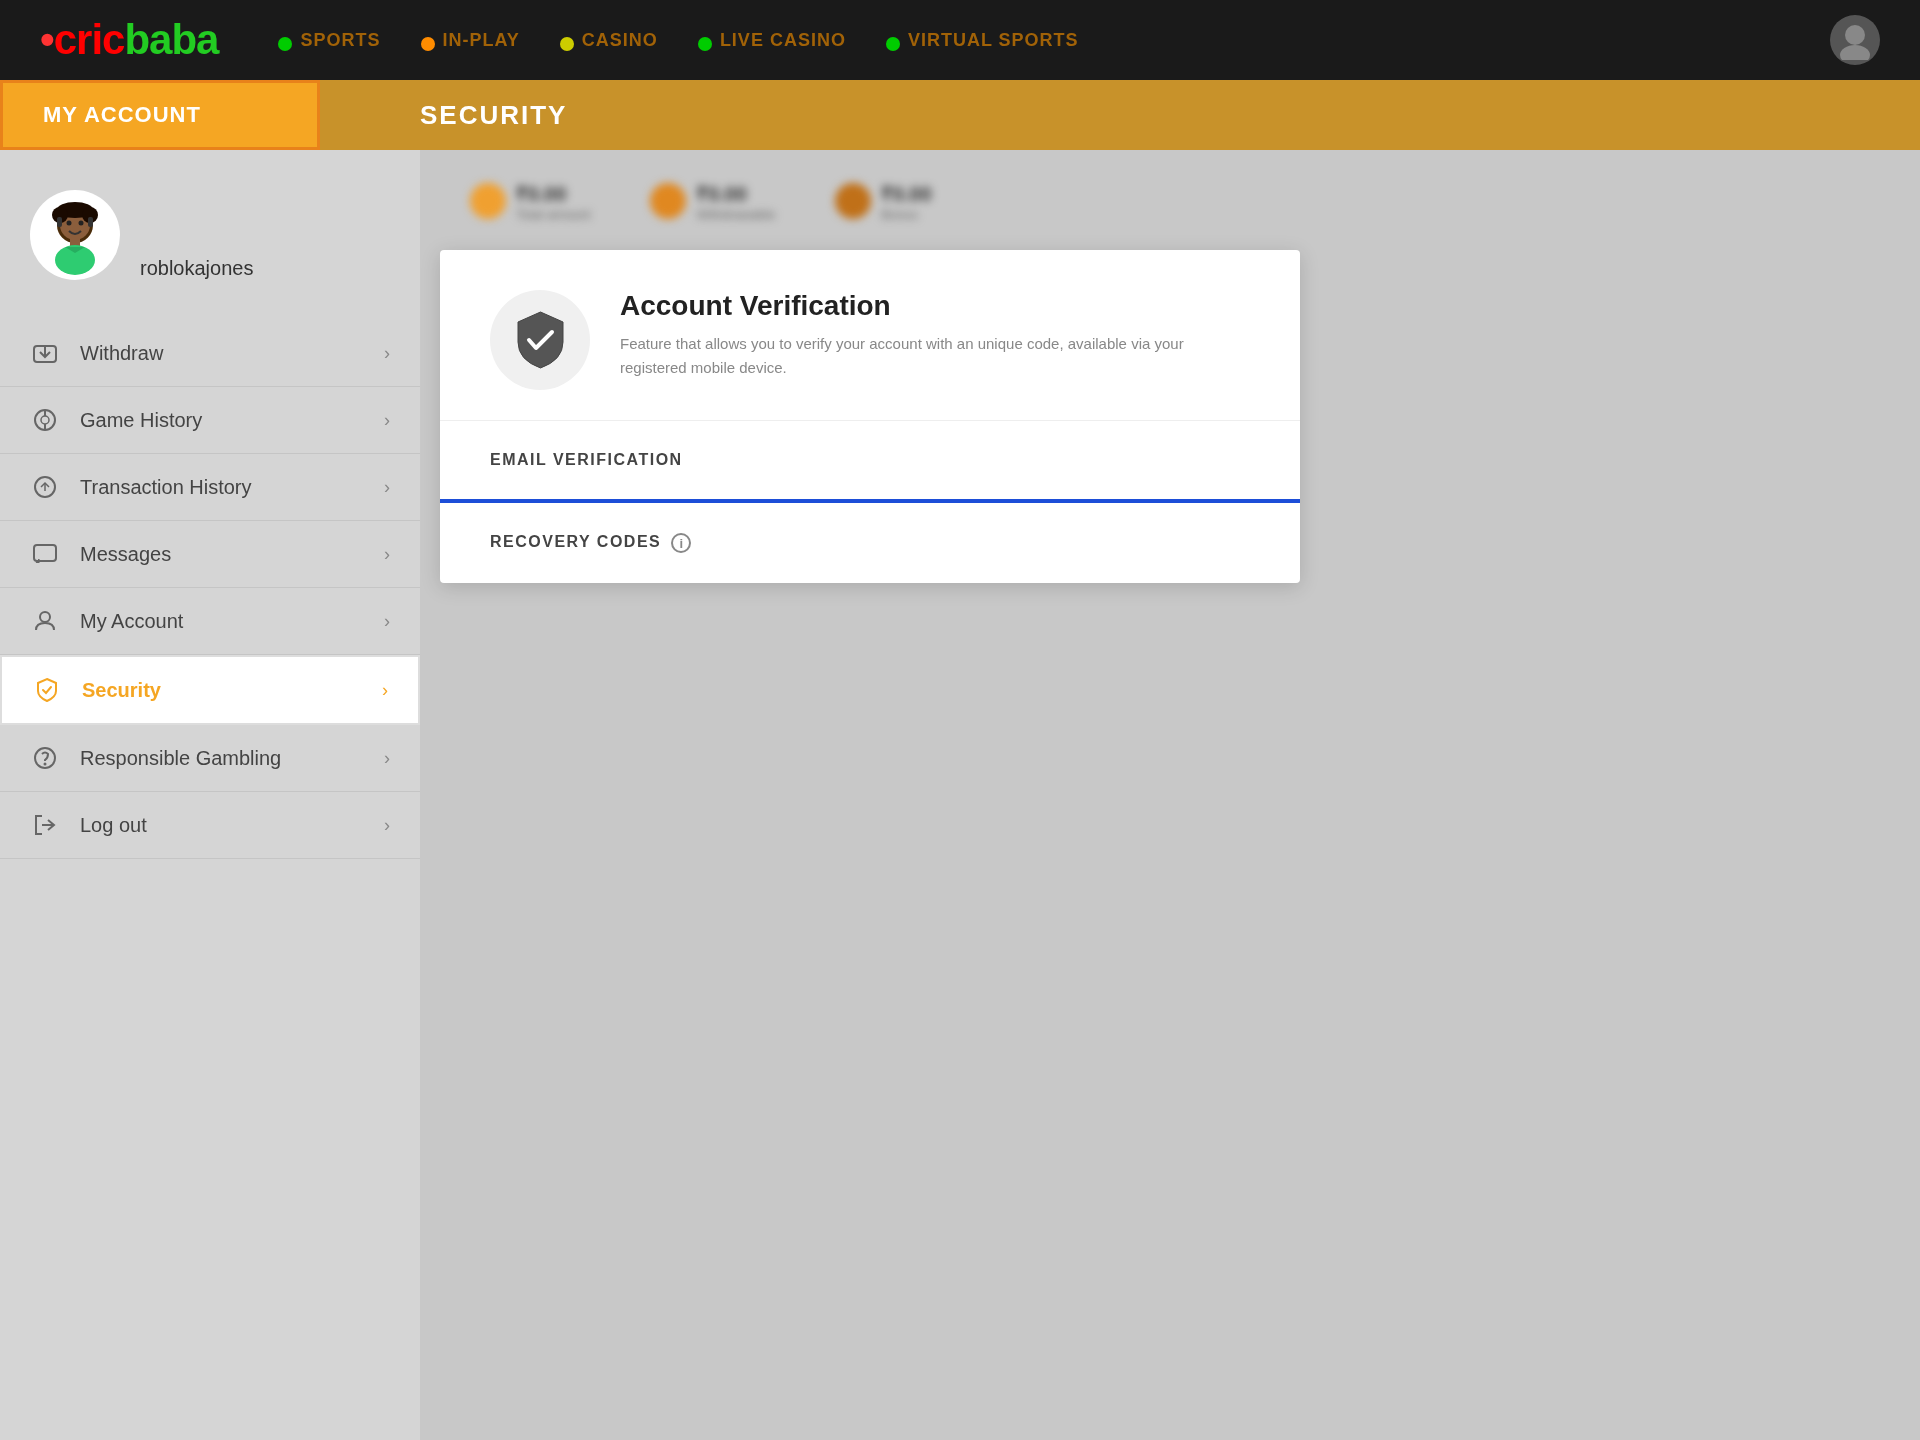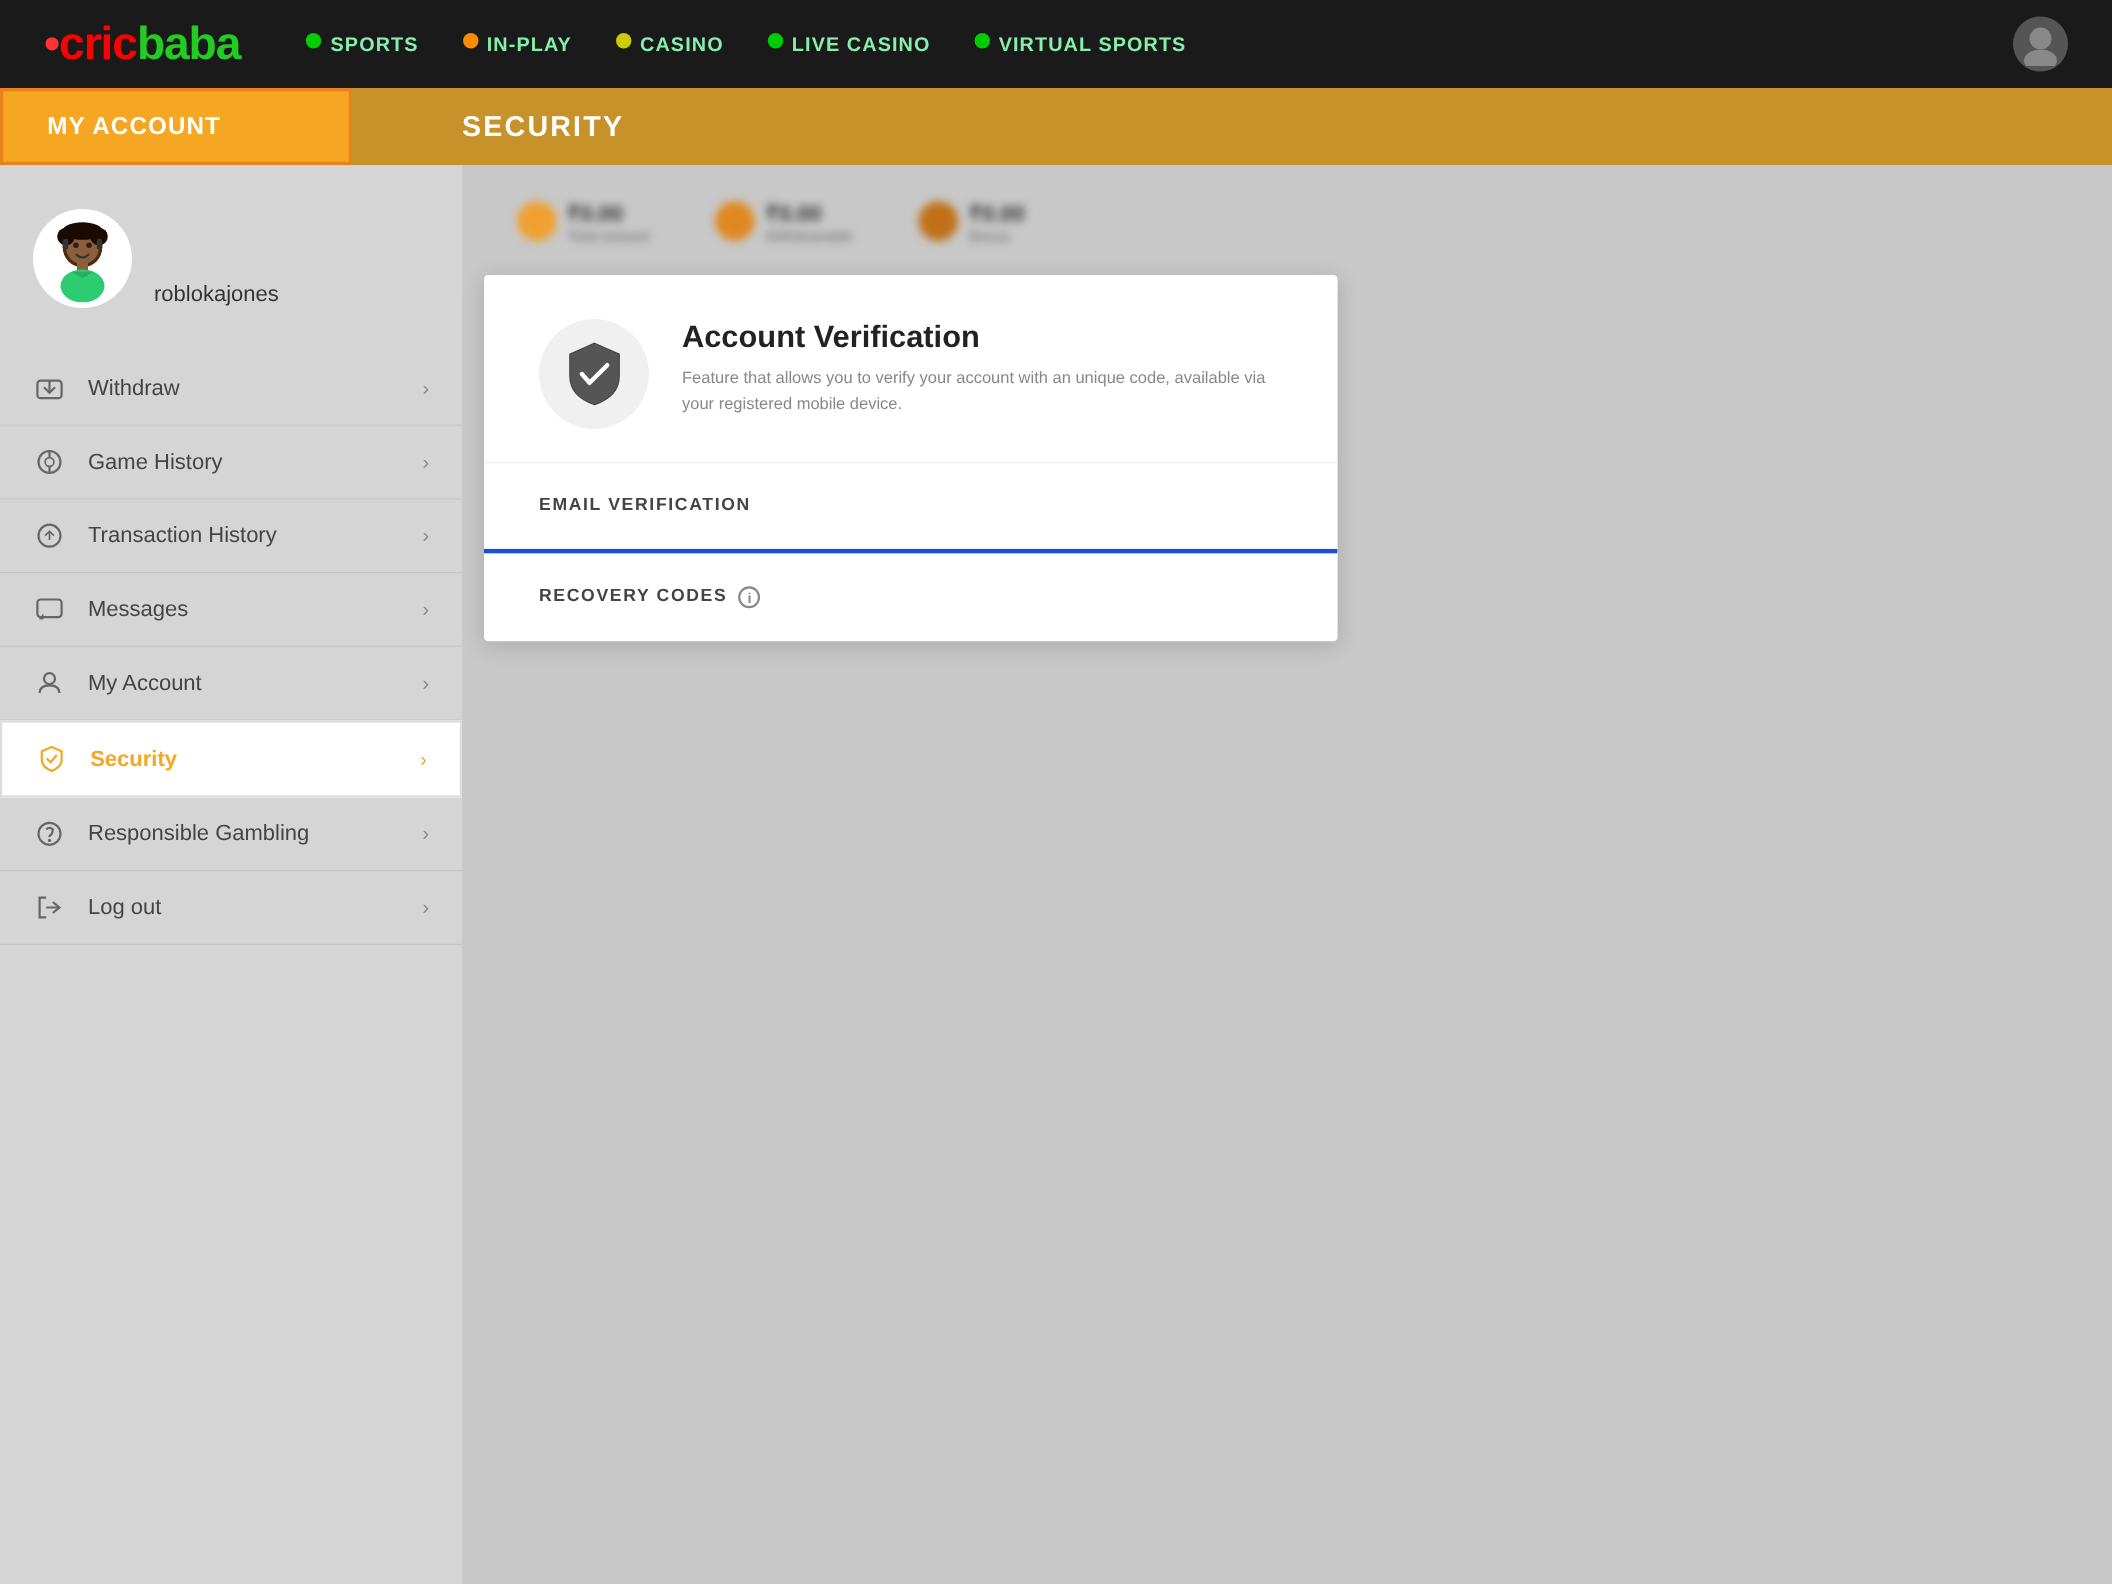--- a/index.html
+++ b/index.html
@@ -35,23 +35,23 @@
     }
     .nav-links {
       display: flex;
       align-items: center;
       gap: 40px;
       flex: 1;
       margin-left: 60px;
     }
     .nav-link {
       display: flex;
-      align-items: flex-start;
+      align-items: flex-end;
       gap: 8px;
-      color: #86efac;
+      color: #a16207;
       font-size: 18px;
       font-weight: 600;
       letter-spacing: 1px;
       cursor: pointer;
       text-transform: uppercase;
     }
     .nav-link .dot {
       width: 14px;
       height: 14px;
       border-radius: 50%;
@@ -204,21 +204,21 @@
 
     
     .security-panel {
       background: #ffffff;
       border-radius: 4px;
       margin-top: 30px;
       margin-left: 0;
       box-shadow: 0 4px 20px rgba(0,0,0,0.15);
       padding: 0;
       overflow: hidden;
-      width: 776px;
+      width: 860px;
     }
 
     .verification-section {
       padding: 40px 50px 30px 50px;
       border-bottom: 1px solid #eee;
       display: flex;
       align-items: flex-start;
       gap: 30px;
     }
 

